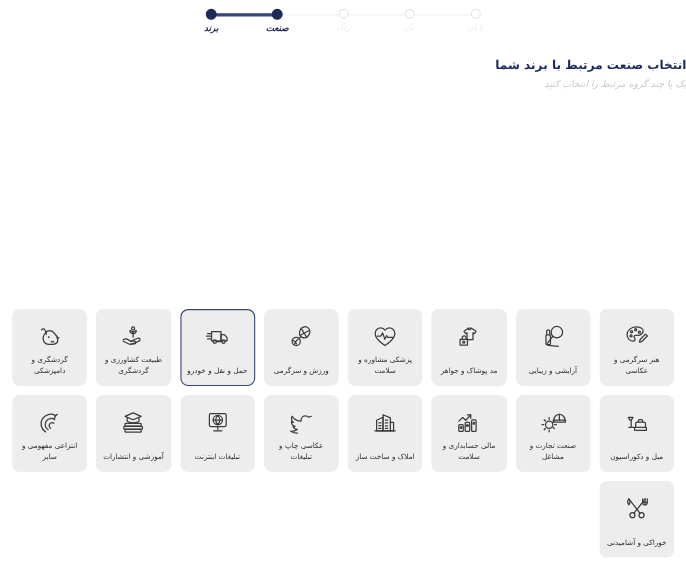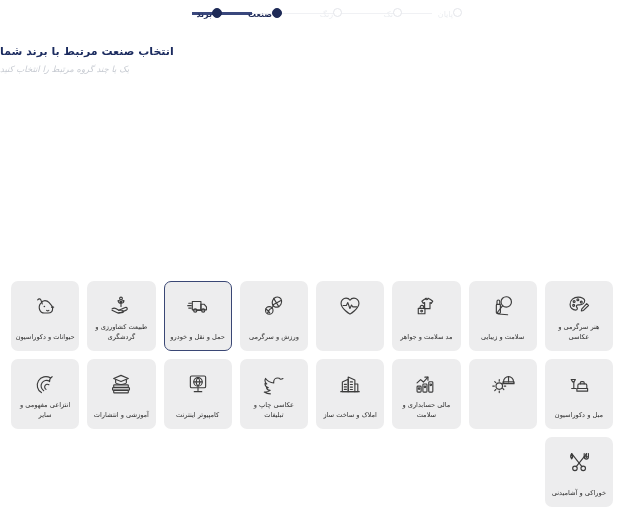--- a/index.html
+++ b/index.html
@@ -30,23 +30,24 @@
     flex-direction: row;
     align-items: flex-start;
     width: 300px;
     position: relative;
   }
 
   .step {
     position: relative;
     flex: 1;
     display: flex;
-    flex-direction: row;
+    flex-direction: column;
     align-items: center;
     z-index: 2;
+    font-style: italic;
   }
 
   .step-dot {
     width: 9px;
     height: 9px;
     border-radius: 50%;
     background: #ffffff;
     border: 1.4px solid #e3e5ea;
     margin-bottom: 4px;
   }
@@ -75,21 +76,21 @@
     top: 4.5px;
     height: 1.5px;
     background: #f0f1f4;
     z-index: 1;
   }
 
   .step-line.active { background: #39477c; height: 2.5px; top: 4px; }
 
   
   .heading {
-    text-align: left;
+    text-align: right;
     margin-top: 22px;
   }
 
   .page-title {
     font-size: 11px;
     font-weight: bold;
     color: #1a2a5e;
     letter-spacing: 0;
     line-height: 1.4;
   }
@@ -210,41 +211,42 @@
       </div>
       <div class="card">
         <div class="card-icon">
           <svg width="26" height="26" viewBox="0 0 32 32">
             <circle fill="none" stroke="currentColor" stroke-width="1.4" stroke-linecap="round" stroke-linejoin="round" cx="20" cy="11" r="6.4"></circle>
             <path fill="none" stroke="currentColor" stroke-width="1.4" stroke-linecap="round" stroke-linejoin="round" d="M15.6 15.6L9.5 23.4c-.8 1-.3 2.3 1 2.5l11.2.9"></path>
             <rect fill="none" stroke="currentColor" stroke-width="1.4" stroke-linecap="round" stroke-linejoin="round" x="7.8" y="14" width="5" height="11" rx="1"></rect>
             <path fill="none" stroke="currentColor" stroke-width="1.4" stroke-linecap="round" stroke-linejoin="round" d="M8.6 14v-3.6c0-1 .7-1.8 1.7-1.8s1.7.8 1.7 1.8V14"></path>
           </svg>
         </div>
-        <div class="card-label">سلامت و زیبایی</div>
+        <div class="card-label">آرایشی و زیبایی</div>
       </div>
       <div class="card">
         <div class="card-icon">
           <svg width="26" height="26" viewBox="0 0 32 32">
             <path fill="none" stroke="currentColor" stroke-width="1.4" stroke-linecap="round" stroke-linejoin="round" d="M18.5 6.5l3 1.6 2.8 2-1.8 2.6-1.6-1v7.6h-6.6V11.7l-1.6 1-1.8-2.6 2.8-2 3-1.6"></path>
             <path fill="none" stroke="currentColor" stroke-width="1.4" stroke-linecap="round" stroke-linejoin="round" d="M18.5 6.5c0 1-.7 1.8-1.6 1.8s-1.6-.8-1.6-1.8"></path>
             <path fill="none" stroke="currentColor" stroke-width="1.4" stroke-linecap="round" stroke-linejoin="round" d="M6.5 19h8.2v6.5H6.5z"></path>
             <path fill="none" stroke="currentColor" stroke-width="1.4" stroke-linecap="round" stroke-linejoin="round" d="M8.8 19v-1.6c0-1.2 1-2.2 2.2-2.2h0c1.2 0 2.2 1 2.2 2.2V19"></path>
             <circle fill="none" stroke="currentColor" stroke-width="1.4" stroke-linecap="round" stroke-linejoin="round" cx="10.6" cy="22.3" r="1.1"></circle>
           </svg>
         </div>
-        <div class="card-label">مد سلامت و جواهر</div>
+        <div class="card-label">مد پوشاک و جواهر</div>
       </div>
       <div class="card">
         <div class="card-icon">
           <svg width="26" height="26" viewBox="0 0 32 32">
             <path fill="none" stroke="currentColor" stroke-width="1.4" stroke-linecap="round" stroke-linejoin="round" d="M16 26S5 19.4 5 12.6C5 9 7.8 6.3 11.2 6.3c2 0 3.8 1 4.8 2.6 1-1.6 2.8-2.6 4.8-2.6C24.2 6.3 27 9 27 12.6 27 19.4 16 26 16 26z"></path>
             <path fill="none" stroke="currentColor" stroke-width="1.4" stroke-linecap="round" stroke-linejoin="round" d="M7.5 15.4h4l1.8-3.6 2.6 7.2 2-4.2 1.4 2.2h5.2"></path>
           </svg>
         </div>
+        <div class="card-label">پزشکی مشاوره و سلامت</div>
       </div>
       <div class="card">
         <div class="card-icon">
           <svg width="26" height="26" viewBox="0 0 32 32">
             <ellipse fill="none" stroke="currentColor" stroke-width="1.4" stroke-linecap="round" stroke-linejoin="round" cx="19.6" cy="11.2" rx="5.6" ry="6.4" transform="rotate(28 19.6 11.2)"></ellipse>
             <path fill="none" stroke="currentColor" stroke-width="1.4" stroke-linecap="round" stroke-linejoin="round" d="M15.4 15.8l-2.6 3"></path>
             <path fill="none" stroke="currentColor" stroke-width="1.4" stroke-linecap="round" stroke-linejoin="round" d="M15.6 6.6l6.4 10.4M24 9.4l-9.6 5.4"></path>
             <circle fill="none" stroke="currentColor" stroke-width="1.4" stroke-linecap="round" stroke-linejoin="round" cx="10.2" cy="21.4" r="4.6"></circle>
             <path fill="none" stroke="currentColor" stroke-width="1.4" stroke-linecap="round" stroke-linejoin="round" d="M6 19.6c1.5 1 3.4 2.6 4.6 4.6M8 24.8c.6-2 1.8-4 3.6-5.4"></path>
           </svg>
@@ -279,21 +281,21 @@
       <div class="card">
         <div class="card-icon">
           <svg width="26" height="26" viewBox="0 0 32 32">
             <path fill="none" stroke="currentColor" stroke-width="1.4" stroke-linecap="round" stroke-linejoin="round" d="M7 8.4c1.4-1.8 3.4-1.4 4 .4l1.6 4.6"></path>
             <path fill="none" stroke="currentColor" stroke-width="1.4" stroke-linecap="round" stroke-linejoin="round" d="M11 12.6c-2 2.2-2.6 5.2-1.6 8 .9 2.4 3.2 4 5.8 4h4.6c3.4 0 5.6-2.4 5.6-5.6 0-1.4-.4-2.4-1.2-3.4l-3.4-4c-1.2-1.4-3-2.2-4.9-2.2-1.6 0-3.2.4-4.9 3.2z"></path>
             <path fill="none" stroke="currentColor" stroke-width="1.4" stroke-linecap="round" stroke-linejoin="round" d="M24 17.4h2.6"></path>
             <circle cx="15.2" cy="16.6" r="1" fill="currentColor"></circle>
             <path fill="none" stroke="currentColor" stroke-width="1.4" stroke-linecap="round" stroke-linejoin="round" d="M18 21.4c.8.8 2 .8 2.8 0"></path>
           </svg>
         </div>
-        <div class="card-label">حیوانات و دکوراسیون</div>
+        <div class="card-label">گردشگری و دامپزشکی</div>
       </div>
       <div class="card">
         <div class="card-icon">
           <svg width="26" height="26" viewBox="0 0 32 32">
             <path fill="none" stroke="currentColor" stroke-width="1.4" stroke-linecap="round" stroke-linejoin="round" d="M6.4 10.4h5.2l-1.8 3H8.2z"></path>
             <path fill="none" stroke="currentColor" stroke-width="1.4" stroke-linecap="round" stroke-linejoin="round" d="M9.6 13.4v8.2"></path>
             <path fill="none" stroke="currentColor" stroke-width="1.4" stroke-linecap="round" stroke-linejoin="round" d="M7 21.6h5.2"></path>
             <path fill="none" stroke="currentColor" stroke-width="1.4" stroke-linecap="round" stroke-linejoin="round" d="M14.6 21.6v-4c0-1 .8-1.8 1.8-1.8h7.4c1 0 1.8.8 1.8 1.8v4"></path>
             <path fill="none" stroke="currentColor" stroke-width="1.4" stroke-linecap="round" stroke-linejoin="round" d="M13.4 21.6h13.2v3.2H13.4z"></path>
             <path fill="none" stroke="currentColor" stroke-width="1.4" stroke-linecap="round" stroke-linejoin="round" d="M17.6 15.8v-1.4c0-.8.6-1.4 1.4-1.4h2c.8 0 1.4.6 1.4 1.4v1.4"></path>
@@ -304,20 +306,21 @@
       <div class="card">
         <div class="card-icon">
           <svg width="26" height="26" viewBox="0 0 32 32">
             <circle fill="none" stroke="currentColor" stroke-width="1.4" stroke-linecap="round" stroke-linejoin="round" cx="11.4" cy="18.6" r="4"></circle>
             <path fill="none" stroke="currentColor" stroke-width="1.4" stroke-linecap="round" stroke-linejoin="round" d="M11.4 12.6v-2M11.4 26.6v-2M5.4 18.6h-2M19.4 18.6h-2M7.2 14.4l-1.4-1.4M17 22.8l-1.4-1.4M7.2 22.8l-1.4 1.4M17 14.4l-1.4 1.4"></path>
             <path fill="none" stroke="currentColor" stroke-width="1.4" stroke-linecap="round" stroke-linejoin="round" d="M16.6 13.4c0-3.6 2.8-6.4 6.2-6.4s6.2 2.8 6.2 6.4"></path>
             <path fill="none" stroke="currentColor" stroke-width="1.4" stroke-linecap="round" stroke-linejoin="round" d="M16 13.4h13.6v2.2H16z"></path>
             <path fill="none" stroke="currentColor" stroke-width="1.4" stroke-linecap="round" stroke-linejoin="round" d="M22.8 7v6.4"></path>
           </svg>
         </div>
+        <div class="card-label">صنعت تجارت و مشاغل</div>
       </div>
       <div class="card">
         <div class="card-icon">
           <svg width="26" height="26" viewBox="0 0 32 32">
             <path fill="none" stroke="currentColor" stroke-width="1.4" stroke-linecap="round" stroke-linejoin="round" d="M5 14.6l4.4-4 3.4 3 5.6-6"></path>
             <path fill="none" stroke="currentColor" stroke-width="1.4" stroke-linecap="round" stroke-linejoin="round" d="M14.6 7.6h3.8v3.8"></path>
             <rect fill="none" stroke="currentColor" stroke-width="1.4" stroke-linecap="round" stroke-linejoin="round" x="5" y="18.6" width="5" height="7.4" rx="1"></rect>
             <rect fill="none" stroke="currentColor" stroke-width="1.4" stroke-linecap="round" stroke-linejoin="round" x="12.2" y="16" width="5" height="10" rx="1"></rect>
             <rect fill="none" stroke="currentColor" stroke-width="1.4" stroke-linecap="round" stroke-linejoin="round" x="19.4" y="13.2" width="5" height="12.8" rx="1"></rect>
             <circle fill="none" stroke="currentColor" stroke-width="1.4" stroke-linecap="round" stroke-linejoin="round" cx="7.5" cy="21.6" r="1"></circle>
@@ -351,21 +354,21 @@
         <div class="card-icon">
           <svg width="26" height="26" viewBox="0 0 32 32">
             <rect fill="none" stroke="currentColor" stroke-width="1.4" stroke-linecap="round" stroke-linejoin="round" x="6.6" y="6.2" width="18.8" height="14.4" rx="1.6"></rect>
             <circle fill="none" stroke="currentColor" stroke-width="1.4" stroke-linecap="round" stroke-linejoin="round" cx="16" cy="13.4" r="5.2"></circle>
             <path fill="none" stroke="currentColor" stroke-width="1.4" stroke-linecap="round" stroke-linejoin="round" d="M10.8 13.4h10.4"></path>
             <path fill="none" stroke="currentColor" stroke-width="1.4" stroke-linecap="round" stroke-linejoin="round" d="M16 8.2c1.5 1.6 2.3 3.4 2.3 5.2S17.5 17 16 18.6c-1.5-1.6-2.3-3.4-2.3-5.2S14.5 9.8 16 8.2z"></path>
             <path fill="none" stroke="currentColor" stroke-width="1.4" stroke-linecap="round" stroke-linejoin="round" d="M16 20.6v3.4"></path>
             <path fill="none" stroke="currentColor" stroke-width="1.4" stroke-linecap="round" stroke-linejoin="round" d="M11.4 25.4h9.2"></path>
           </svg>
         </div>
-        <div class="card-label">کامپیوتر اینترنت</div>
+        <div class="card-label">تبلیغات اینترنت</div>
       </div>
       <div class="card">
         <div class="card-icon">
           <svg width="26" height="26" viewBox="0 0 32 32">
             <path fill="none" stroke="currentColor" stroke-width="1.4" stroke-linecap="round" stroke-linejoin="round" d="M16 5.4l9 3.8-9 3.8-9-3.8z"></path>
             <path fill="none" stroke="currentColor" stroke-width="1.4" stroke-linecap="round" stroke-linejoin="round" d="M22.6 10.8v3.6c0 .7-3 2.2-6.6 2.2s-6.6-1.5-6.6-2.2v-3.6"></path>
             <rect fill="none" stroke="currentColor" stroke-width="1.4" stroke-linecap="round" stroke-linejoin="round" x="7" y="17" width="18" height="3.2" rx=".8"></rect>
             <rect fill="none" stroke="currentColor" stroke-width="1.4" stroke-linecap="round" stroke-linejoin="round" x="5.6" y="20.4" width="20.8" height="3.2" rx=".8"></rect>
             <rect fill="none" stroke="currentColor" stroke-width="1.4" stroke-linecap="round" stroke-linejoin="round" x="7" y="23.8" width="18" height="3.2" rx=".8"></rect>
           </svg>

